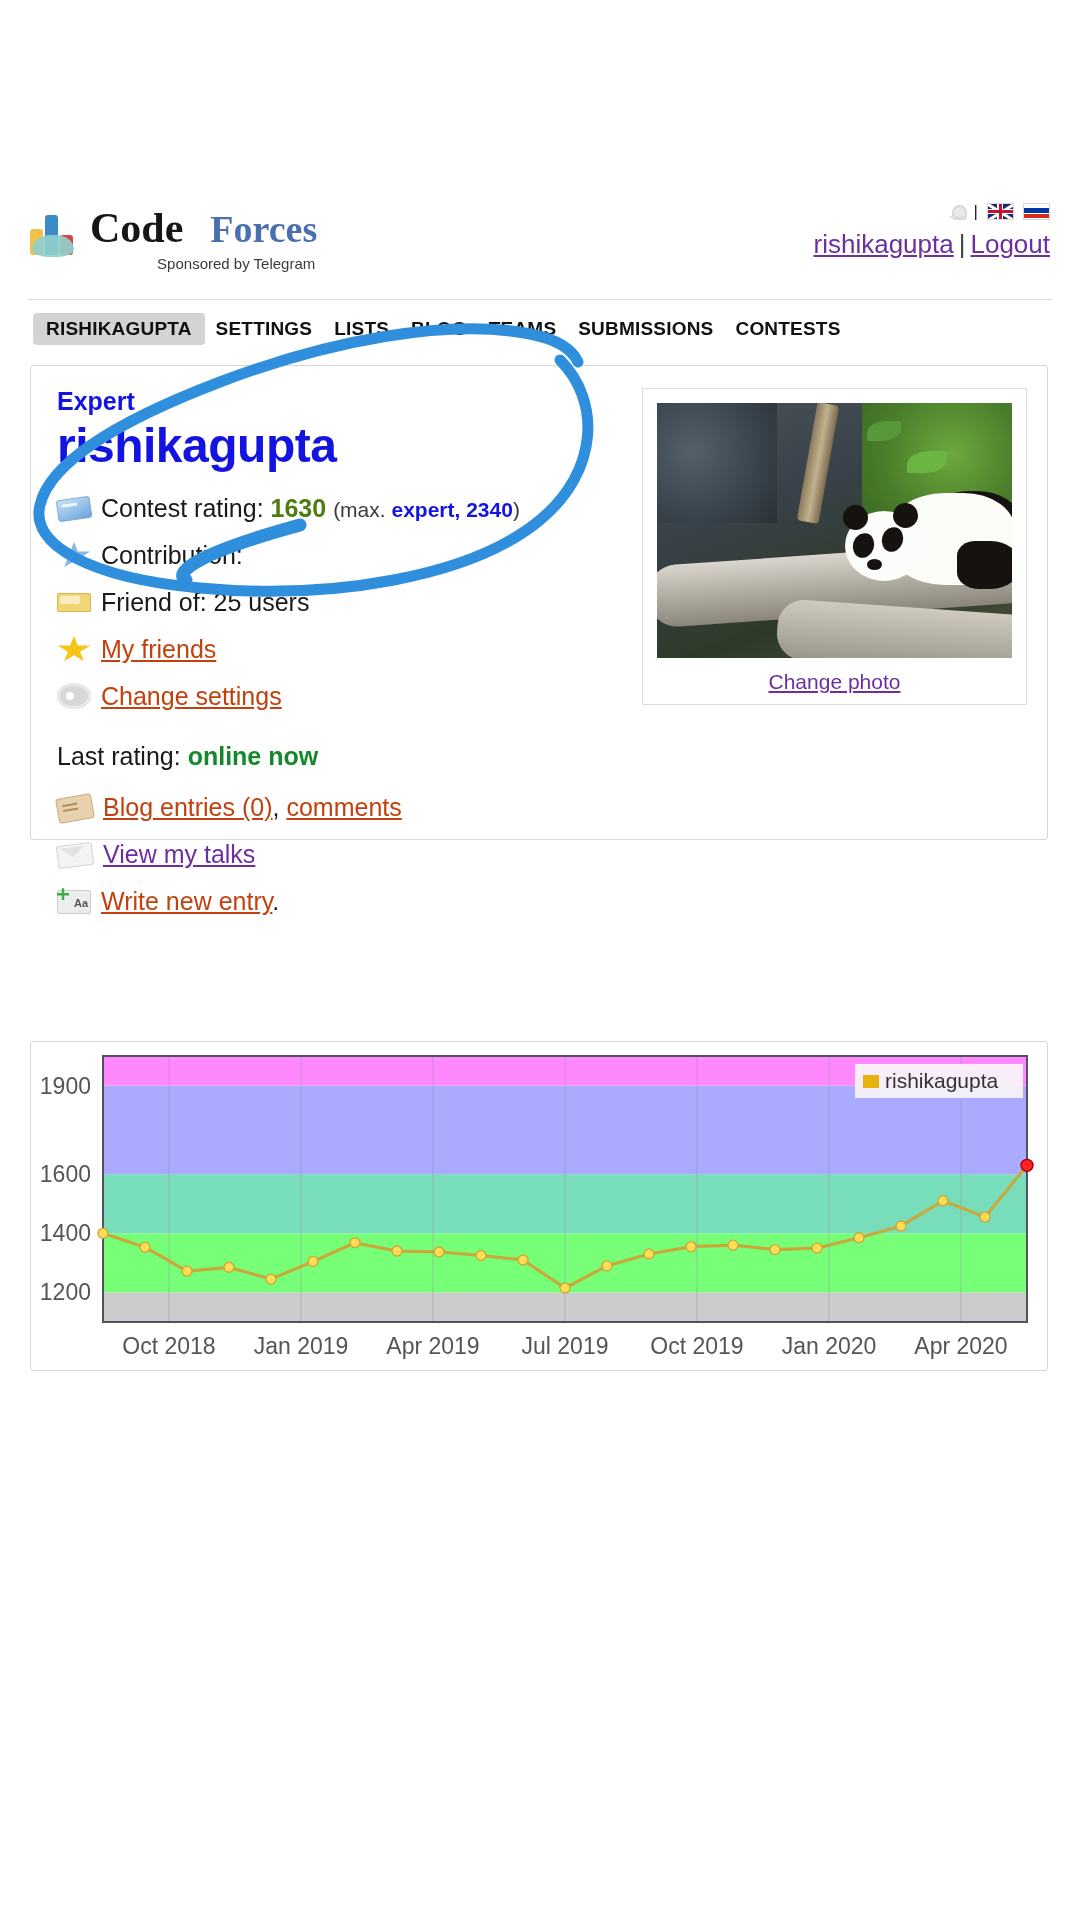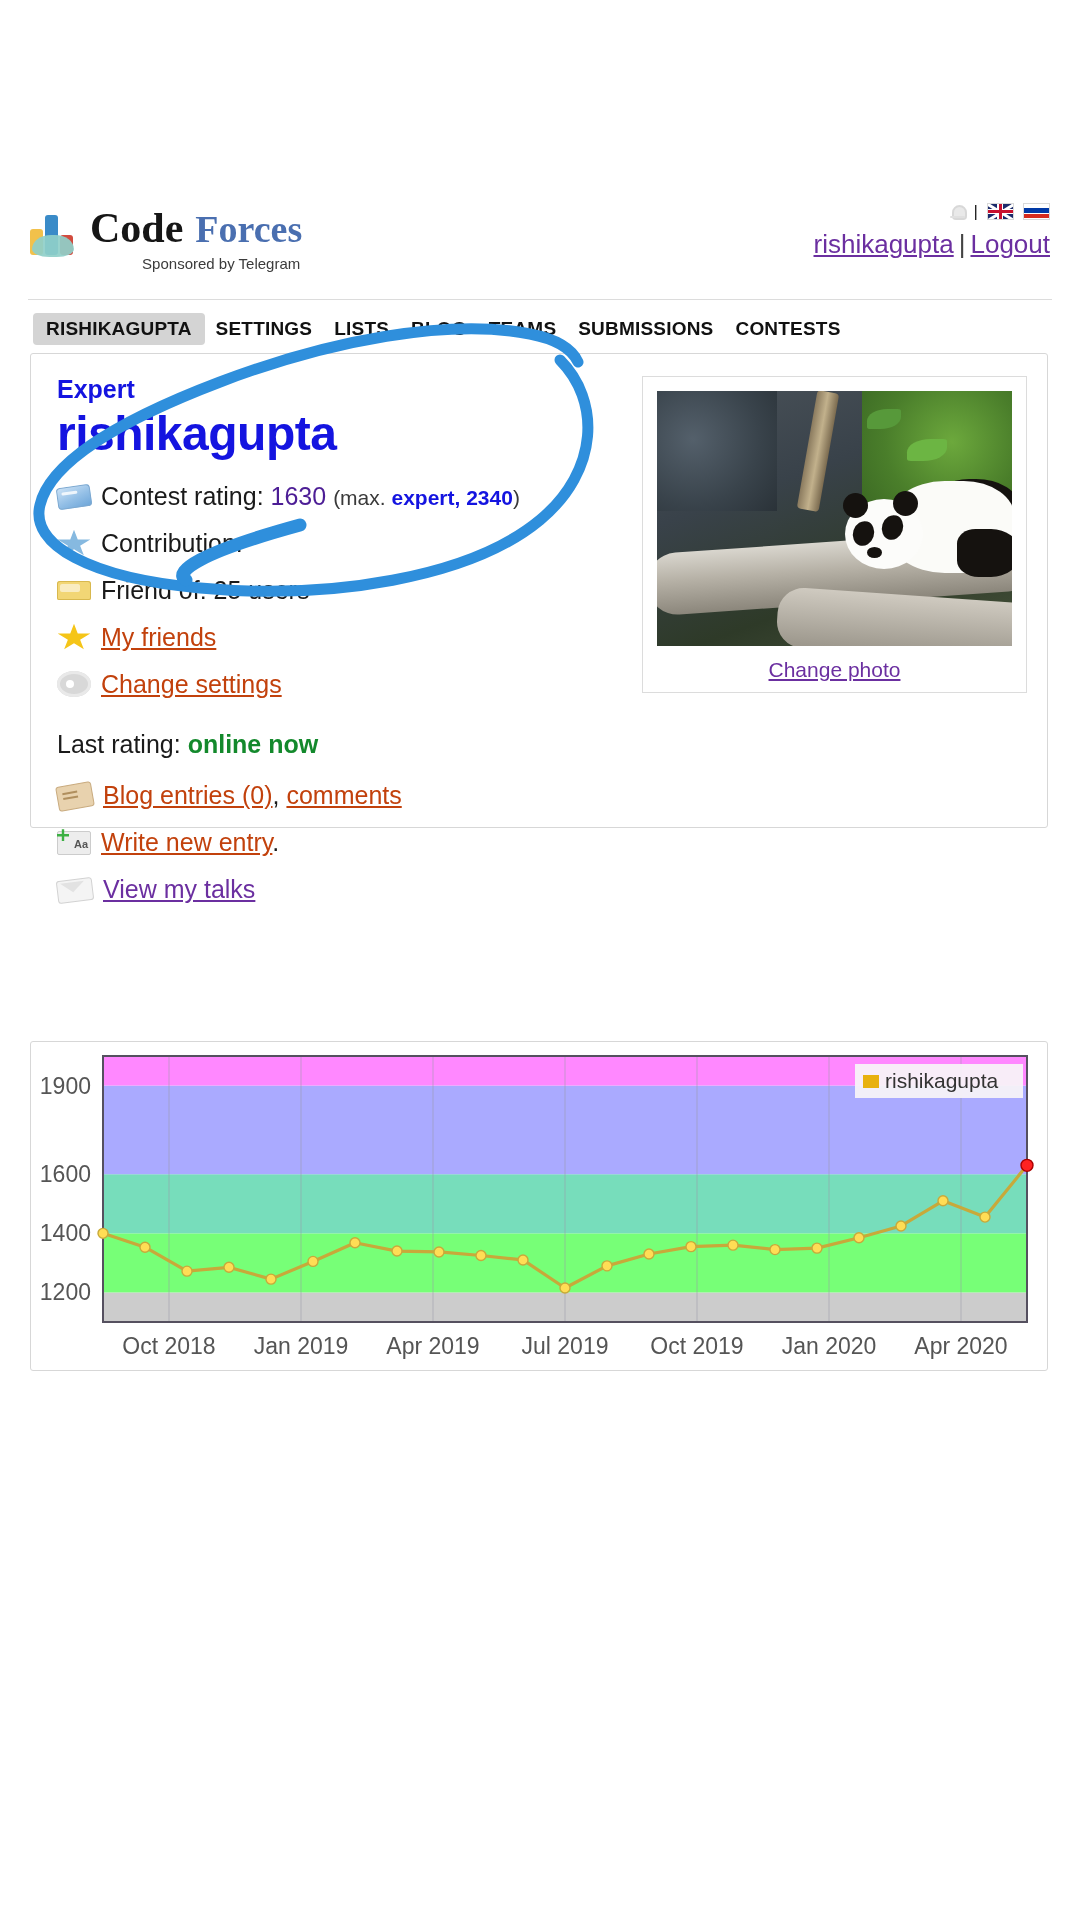--- a/index.html
+++ b/index.html
@@ -72,21 +72,21 @@
     letter-spacing: 0px;
     color: #161616;
     display: inline-block;
   }
   .logo-forces {
     font-family: "Liberation Serif", serif;
     font-weight: bold;
     font-size: 38px;
     color: #4a6fb0;
     display: inline-block;
-    margin-left: 12px;
+    margin-left: 27px;
   }
   .logo-sponsor {
     font-size: 15px;
     color: #3b3b3b;
     text-align: right;
     margin-top: 7px;
     margin-right: 2px;
   }
 
   .header-right {
@@ -214,21 +214,21 @@
   .box {
     position: absolute;
     left: 2px;
     width: 1018px;
     border: 1px solid #d7d7d7;
     background: #fff;
     box-sizing: border-box;
     border-radius: 3px;
   }
   #profile-box {
-    top: 160px;
+    top: 172px;
     height: 475px;
   }
   #rating-box {
     top: 848px;
     height: 330px;
   }
 
   .profile-inner {
     position: relative;
     padding: 22px 26px;
@@ -262,21 +262,21 @@
   }
   .info-icon {
     width: 34px;
     min-width: 34px;
     height: 30px;
     margin-right: 10px;
     margin-top: 4px;
     position: relative;
   }
   .info-text { padding-top: 2px; line-height: 1.25; }
-  .val-blue  { color: #4c1d95; font-weight: normal; }
+  .val-blue  { color: #4d7c0f; font-weight: bold; }
   .paren     { color: #3a3a3a; font-size: 21px; }
   .paren b   { color: #1414e0; }
   .link      { color: #c2410c; text-decoration: underline; }
   .link-visited { color: #6b2fa0; }
   .green-bold { color: #13892c; font-weight: bold; }
 
   
   .ic-rating {
     background: linear-gradient(160deg,#cfe4f7 0%, #93bfe6 55%, #6ba4d8 100%);
     border-radius: 4px;
@@ -632,26 +632,26 @@
           <span class="green-bold">online now</span>
         </div>
 
 
         <div class="info-list">
           <div class="info-row">
             <span class="info-icon ic-blog"></span>
             <span class="info-text"><a class="link" href="#">Blog entries (0)</a><span>,</span> <a class="link" href="#">comments</a></span>
           </div>
           <div class="info-row">
+            <span class="info-icon ic-talks"></span>
+            <span class="info-text"><a class="link-visited" href="#">View my talks</a></span>
+          </div>
+          <div class="info-row">
             <span class="info-icon ic-write">Aa</span>
             <span class="info-text"><a class="link" href="#">Write new entry</a><span>.</span></span>
-          </div>
-          <div class="info-row">
-            <span class="info-icon ic-talks"></span>
-            <span class="info-text"><a class="link-visited" href="#">View my talks</a></span>
           </div>
         </div>
 
         <div class="photo-panel">
           <div class="photo">
             <div class="rockbg"></div>
             <div class="foliage-b"></div>
             <div class="foliage-a"></div>
             <div class="branch-up"></div>
             <div class="leaf" style="left:210px; top:18px; width:34px; height:20px;"></div>

